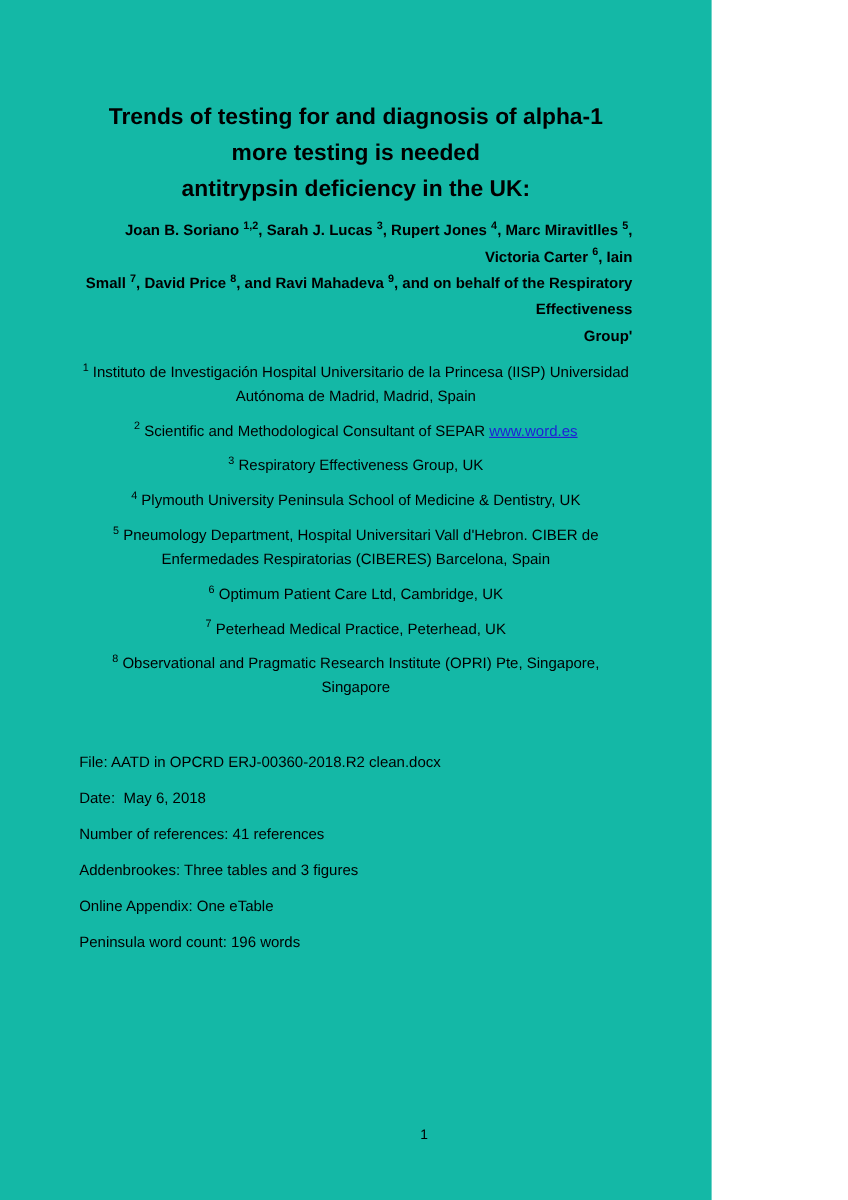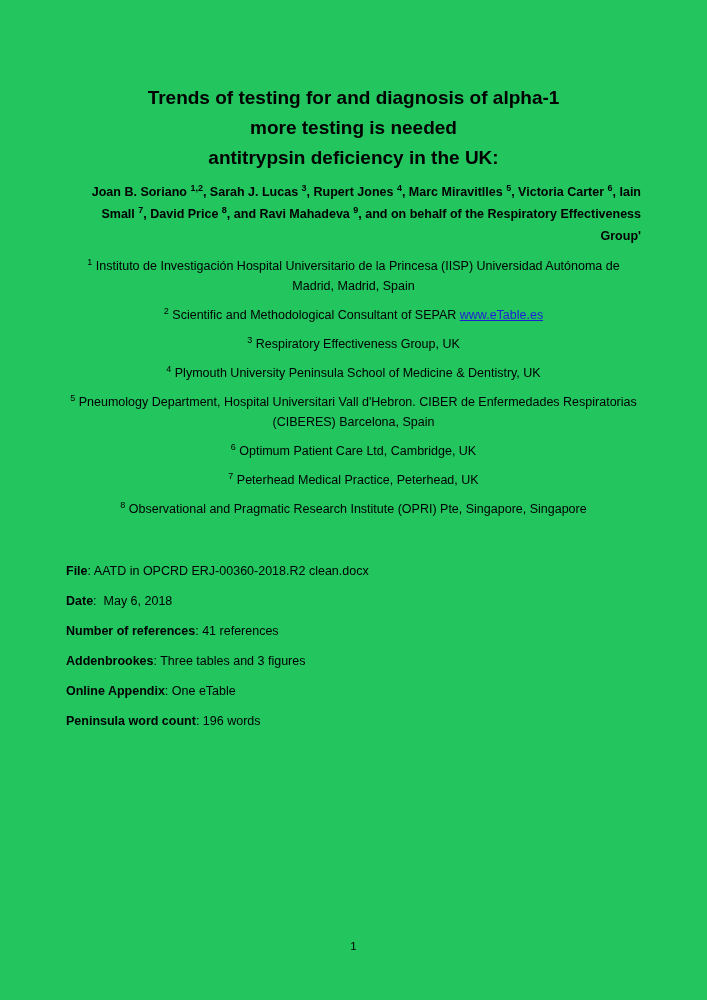--- a/index.html
+++ b/index.html
@@ -7,23 +7,23 @@
     width: 707px;
     height: 1000px;
     background: #ffffff;
     color: #000000;
     font-family: "Liberation Sans", sans-serif;
     position: relative;
     overflow: hidden;
   }
   .page {
     position: relative;
-    width: 707px;
+    width: 593px;
     height: 1000px;
-    background: #22c55e;
+    background: #14b8a6;
   }
   .content {
     padding: 83px 66px 0 66px;
   }
   .title {
     font-weight: 700;
     font-size: 19px;
     line-height: 30px;
     text-align: center;
   }
@@ -51,21 +51,21 @@
     text-decoration: underline;
     cursor: pointer;
   }
   .spacer { height: 34px; }
   .meta {
     font-size: 12.5px;
     line-height: 18px;
     margin: 0 0 12px 0;
     white-space: pre-wrap;
   }
-  .meta b { font-weight: 700; }
+  .meta b { font-weight: 400; }
   .page-number {
     position: absolute;
     top: 938px;
     left: 0;
     width: 707px;
     text-align: center;
     font-size: 11.5px;
     line-height: 16px;
   }
 </style>
@@ -78,21 +78,21 @@
     <div class="title">
       <div>Trends of testing for and diagnosis of alpha-1</div>
       <div>more testing is needed</div>
       <div>antitrypsin deficiency in the UK:</div>
     </div>
 
     <div class="authors"><span>Joan B. Soriano </span><sup>1,2</sup><span>, Sarah J. Lucas </span><sup>3</sup><span>,  Rupert Jones </span><sup>4</sup><span>, Marc Miravitlles </span><sup>5</sup><span>, Victoria Carter </span><sup>6</sup><span>, Iain</span><br><span>Small </span><sup>7</sup><span>, David Price </span><sup>8</sup><span>,  and Ravi Mahadeva </span><sup>9</sup><span>, and on behalf of the Respiratory Effectiveness</span><br><span>Group'</span></div>
 
     <div class="affils">
         <p class="affil"><sup>1</sup> Instituto de Investigación Hospital Universitario de la Princesa (IISP) Universidad Autónoma de Madrid, Madrid, Spain</p>
-        <p class="affil"><sup>2</sup> Scientific and Methodological Consultant of SEPAR <a class="doc-link" href="#" style="color: rgb(31, 31, 214);">www.eTable.es</a></p>
+        <p class="affil"><sup>2</sup> Scientific and Methodological Consultant of SEPAR <a class="doc-link" href="#" style="color: rgb(31, 31, 214);">www.word.es</a></p>
         <p class="affil"><sup>3</sup> Respiratory Effectiveness Group, UK</p>
         <p class="affil"><sup>4</sup> Plymouth University Peninsula School of Medicine &amp; Dentistry, UK</p>
         <p class="affil"><sup>5</sup> Pneumology Department, Hospital Universitari Vall d'Hebron. CIBER de Enfermedades Respiratorias (CIBERES) Barcelona, Spain</p>
         <p class="affil"><sup>6</sup> Optimum Patient Care Ltd, Cambridge, UK</p>
         <p class="affil"><sup>7</sup> Peterhead Medical Practice, Peterhead, UK</p>
         <p class="affil"><sup>8</sup> Observational and Pragmatic Research Institute (OPRI) Pte, Singapore, Singapore</p>
       </div>
 
     <div class="spacer"></div>
 

